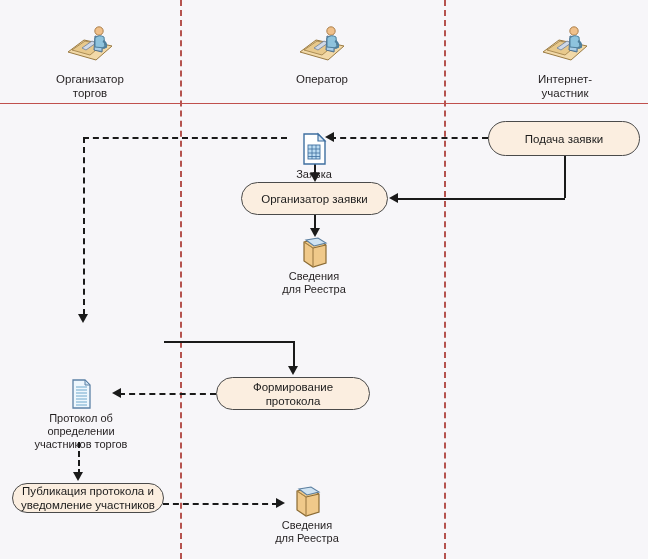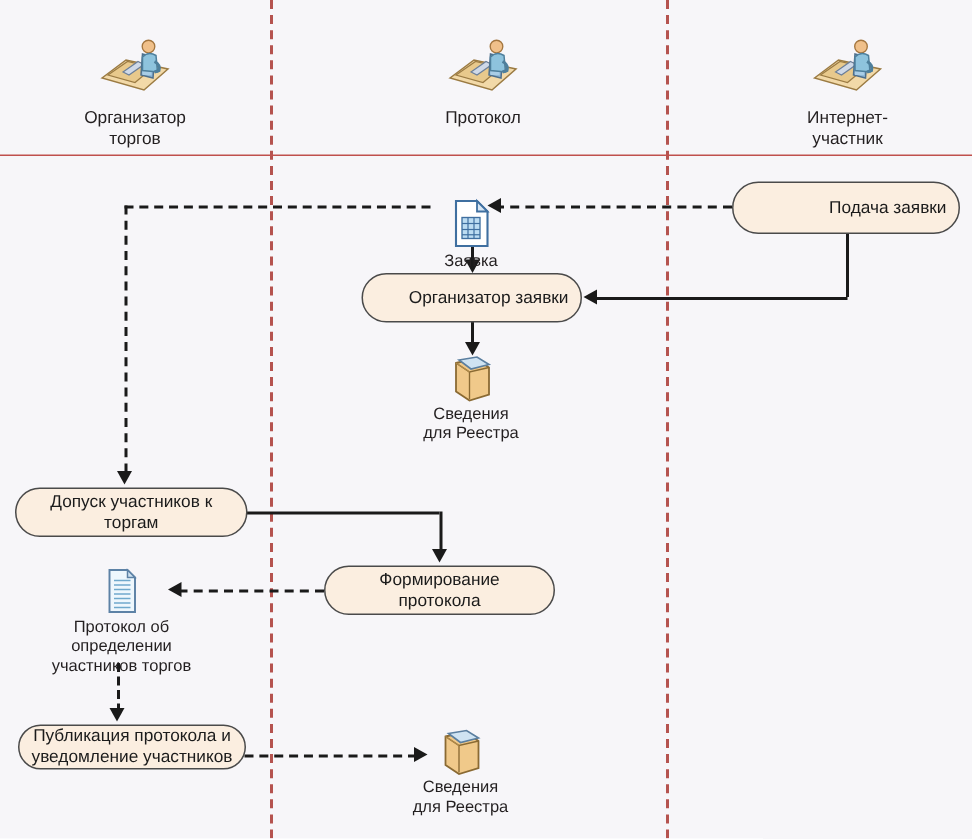--- a/index.html
+++ b/index.html
@@ -28,21 +28,21 @@
   
   .actor-icon{
     display:block;margin:0 auto 6px auto;width:56px;height:44px;
   }
   
   .act{
     position:absolute;
     background:#fbeee0;
     border:1.4px solid #4a4a4a;
     border-radius:22px;
-    display:flex;align-items:center;justify-content:flex-end;
+    display:flex;align-items:center;justify-content:center;
     text-align:center;
     font-size:11.5px;color:#1b1b1b;line-height:14px;
     box-sizing:border-box;
     padding:0 8px;
   }
   
   .artifact{
     position:absolute;text-align:center;
     font-size:11px;color:#231f20;line-height:13px;
     width:110px;
@@ -88,21 +88,21 @@
     <svg class="actor-icon" viewBox="0 0 56 44">
       <polygon points="6,30 22,18 50,24 34,38" fill="#f2d9a8" stroke="#9b7b43" stroke-width="1"></polygon>
       <polygon points="10,28 23,19 40,23 28,33" fill="#e8c98c" stroke="#9b7b43" stroke-width="0.8"></polygon>
       <polygon points="20,26 30,19 34,21 24,28" fill="#cfd9e8" stroke="#6c7f99" stroke-width="0.8"></polygon>
       <path d="M33 14 l8 2 -1 14 -8 -2 z" fill="#8fb8d8" stroke="#4e6f8c" stroke-width="1"></path>
       <rect x="33" y="16" width="6" height="12" fill="#a9cde6"></rect>
       <circle cx="37" cy="9" r="4.2" fill="#f0c08a" stroke="#a4763f" stroke-width="0.9"></circle>
       <path d="M33 16 q4 -4 9 -1 l1 11 -10 -1 z" fill="#8ec3dd" stroke="#4e7f9c" stroke-width="1"></path>
       <path d="M41 19 q4 2 3 6 l-3 1" fill="none" stroke="#4e7f9c" stroke-width="2"></path>
     </svg>
-    <span class="cap">Протокол</span>
+    <span class="cap">Оператор</span>
   </div>
 
   <div class="lane-head" style="left:505px;top:22px;width:120px;">
     <svg class="actor-icon" viewBox="0 0 56 44">
       <polygon points="6,30 22,18 50,24 34,38" fill="#f2d9a8" stroke="#9b7b43" stroke-width="1"></polygon>
       <polygon points="10,28 23,19 40,23 28,33" fill="#e8c98c" stroke="#9b7b43" stroke-width="0.8"></polygon>
       <polygon points="20,26 30,19 34,21 24,28" fill="#cfd9e8" stroke="#6c7f99" stroke-width="0.8"></polygon>
       <path d="M33 14 l8 2 -1 14 -8 -2 z" fill="#8fb8d8" stroke="#4e6f8c" stroke-width="1"></path>
       <rect x="33" y="16" width="6" height="12" fill="#a9cde6"></rect>
       <circle cx="37" cy="9" r="4.2" fill="#f0c08a" stroke="#a4763f" stroke-width="0.9"></circle>
@@ -144,23 +144,20 @@
   <div class="arrow arr-right" style="left:276px;top:498px;"></div>
 
   <div class="act" style="left:488px;top:121px;width:152px;height:35px;">
     <span>Подача заявки</span>
   </div>
 
   <div class="act" style="left:241px;top:182px;width:147px;height:33px;">
     <span>Организатор заявки</span>
   </div>
 
-  <div class="act" style="left:10px;top:325px;width:155px;height:33px;">
-    <span>Допуск участников к торгам</span>
-  </div>
 
   <div class="act" style="left:216px;top:377px;width:154px;height:33px;">
     <span>Формирование протокола</span>
   </div>
 
   <div class="act" style="left:12px;top:483px;width:152px;height:30px;flex-direction:column;">
     <span>Публикация протокола и</span>
     <span>уведомление участников</span>
   </div>
 

